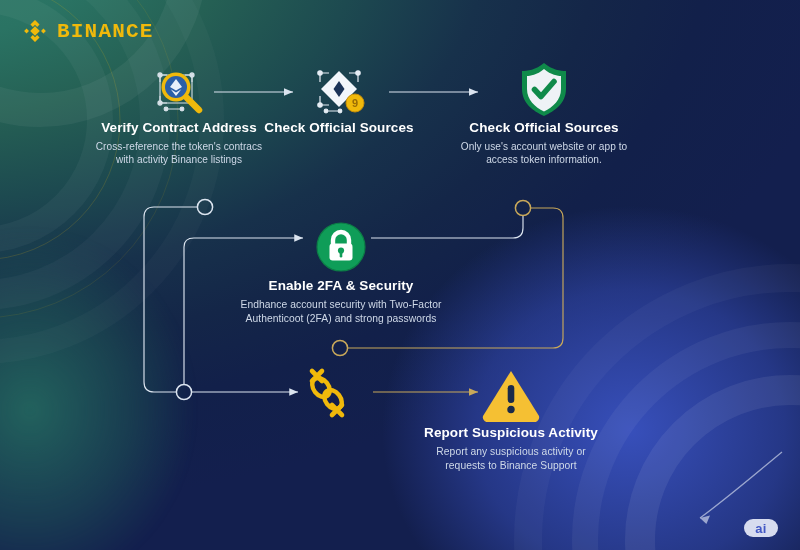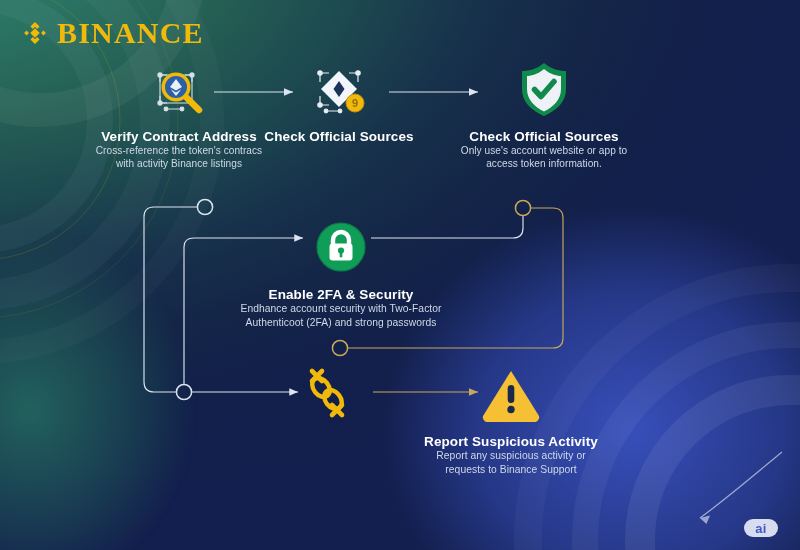--- a/index.html
+++ b/index.html
@@ -29,35 +29,35 @@
   svg.layer { position:absolute; left:0; top:0; width:800px; height:550px; }
   svg.layer.deco { pointer-events:none; }
 
   
   .brand {
     position:absolute; left:22px; top:18px;
     display:flex; align-items:center; gap:9px;
   }
   .brandMark { width:26px; height:26px; }
   .brandText {
-    color:#F0B90B; font-size:30px; font-weight:bold;
+    color:#F0B90B; font-size:21px; font-weight:bold;
     letter-spacing:1.2px; line-height:1;
-    font-family:Liberation Serif, serif;
+    font-family:Liberation Mono, monospace;
   }
 
   
   .node { position:absolute; text-align:center; }
   .nodeIcon { display:flex; align-items:center; justify-content:center; height:62px; }
   .nodeTitle {
     color:#ffffff; font-weight:bold; font-size:13.5px;
-    margin-top:9px; white-space:nowrap; letter-spacing:.1px;
+    white-space:nowrap; letter-spacing:.1px;
   }
   .nodeDesc {
     color:#cfd9e8; font-size:10.3px; line-height:1.32;
-    letter-spacing:.05px;
+    margin-top:5px; letter-spacing:.05px;
   }
 
   
   #n-verify   { left:48px;  top:58px;  width:262px; }
   #n-sources  { left:238px; top:58px;  width:202px; }
   #n-official { left:418px; top:58px;  width:252px; }
   #n-2fa      { left:218px; top:216px; width:246px; }
   #n-monitor  { left:238px; top:363px; width:176px; }
   #n-report   { left:418px; top:363px; width:186px; }
 

